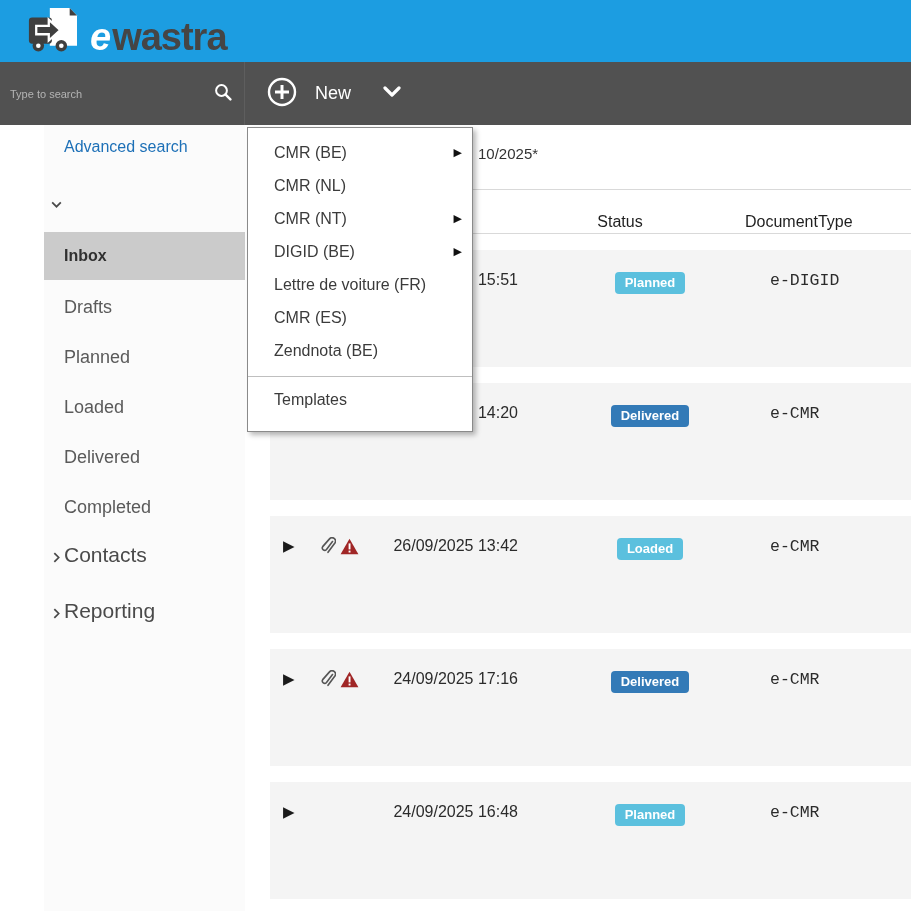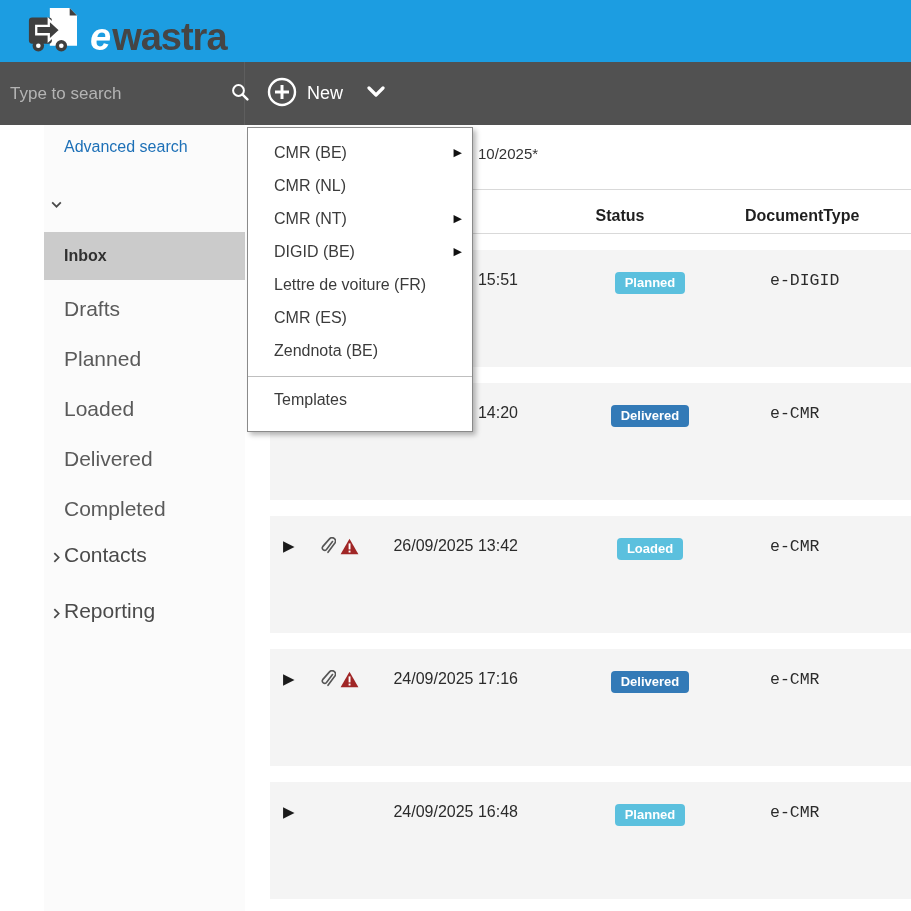--- a/index.html
+++ b/index.html
@@ -9,43 +9,43 @@
   
   .app-header { position:absolute; left:0; top:0; width:911px; height:62px; background:#1c9de1; display:flex; align-items:center; padding-left:28px; }
   .brand { display:flex; align-items:flex-end; gap:10px; }
   .brand-text { font-size:38px; font-weight:bold; letter-spacing:-1px; line-height:1; }
   .brand-e { color:#ffffff; font-style:italic; padding-right:2px; }
   .brand-rest { color:#454545; }
 
   
   .toolbar { position:absolute; left:0; top:62px; width:911px; height:63px; background:#515151; display:flex; }
   .search-zone { width:245px; height:63px; display:flex; align-items:center; padding:0 12px 0 10px; border-right:1px solid #5e5e5e; }
-  .search-input { flex:1; background:transparent; border:none; outline:none; color:#e8e8e8; font-size:17px; font-family:"Liberation Sans",sans-serif; }
+  .search-input { flex:1; background:transparent; border:none; outline:none; color:#e8e8e8; font-size:11px; font-family:"Liberation Sans",sans-serif; }
   .search-input::placeholder { color:#b4b4b4; }
   .new-zone { display:flex; align-items:center; padding-left:22px; gap:10px; }
-  .new-btn { display:flex; align-items:center; gap:10px; background:none; border:none; cursor:pointer; }
+  .new-btn { display:flex; align-items:center; gap:18px; background:none; border:none; cursor:pointer; }
   .new-label { color:#ffffff; font-size:18px; }
   .chev-down { margin-left:14px; }
 
   
   .sidebar { position:absolute; left:0; top:125px; width:245px; height:786px; background:#fbfbfb;margin-left:44px; }
   .side-link { position:absolute; left:20px; font-size:16px; color:#1d70b7; cursor:pointer; }
   .side-top { position:absolute; left:20px; font-size:21px; color:#4a4a4a; cursor:pointer; }
   .side-chev { position:absolute; left:6px; width:12px; height:12px; }
-  .side-sub { position:absolute; left:20px; font-size:21px; color:#5a5a5a; cursor:pointer; }
+  .side-sub { position:absolute; left:20px; font-size:18px; color:#5a5a5a; cursor:pointer; }
   .side-selected { position:absolute; left:0; width:245px; height:48px; background:#cbcbcb; cursor:pointer; }
   .side-selected span { display:block; margin-left:20px; line-height:48px; font-size:16px; font-weight:bold; color:#303030; }
 
   
   .main { position:absolute; left:245px; top:125px; width:666px; height:786px; background:#ffffff; }
   .date-note { position:absolute; left:233px; top:20px; font-size:15px; color:#333; }
   .rule { position:absolute; left:25px; right:0; height:1px; background:#d9d9d9; }
   .rule-1 { top:64px; }
   .rule-2 { top:108px; }
-  .col-head { position:absolute; top:82px; font-size:16px; font-weight:bold; color:#1f1f1f; }
+  .col-head { position:absolute; top:88px; font-size:16px; font-weight:normal; color:#1f1f1f; }
   .col-head-status { left:300px; width:150px; text-align:center; }
   .col-head-doctype { left:500px; }
   .rows { position:absolute; left:25px; top:125px; width:641px; }
   .order-row { position:relative; width:641px; height:117px; background:#f4f4f4; margin-bottom:16px; cursor:pointer; }
   .expand-arrow { position:absolute; left:13px; top:20px; width:16px; height:20px; color:#1a1a1a; font-size:15px; line-height:20px; cursor:pointer; }
   .row-icons { position:absolute; left:50px; top:21px; width:45px; display:flex; gap:4px; align-items:center; }
   .row-date { position:absolute; left:90px; top:21px; width:158px; text-align:right; font-size:16px; color:#2b2b2b; }
   .badge-cell { position:absolute; left:310px; top:22px; width:140px; text-align:center; }
   .status-badge { display:inline-block; padding:3px 10px 4px; border-radius:4px; color:#fff; font-size:13px; font-weight:bold; }
   .row-doctype { position:absolute; left:500px; top:21px; font-size:16.5px; color:#2b2b2b;font-family:Liberation Mono, monospace; }

